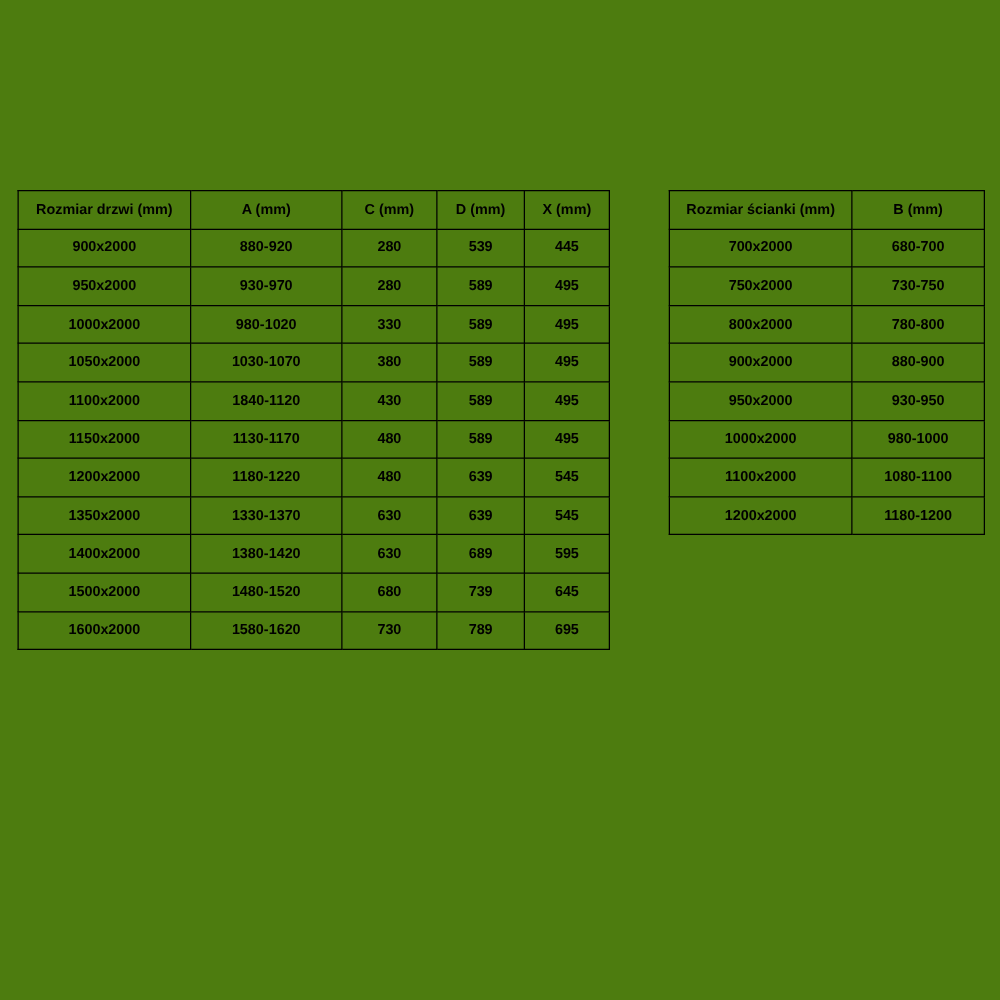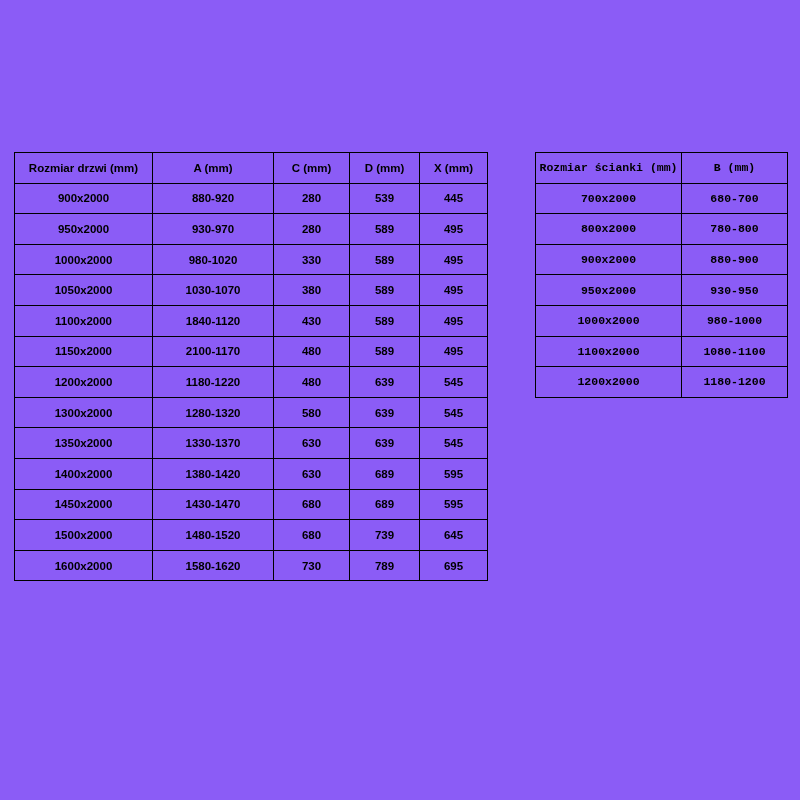--- a/index.html
+++ b/index.html
@@ -7,21 +7,21 @@
     padding: 0;
     width: 800px;
     height: 800px;
     background: #ffffff;
     font-family: "Liberation Sans", sans-serif;
   }
   .page {
     position: relative;
     width: 800px;
     height: 800px;
-    background: #8b5cf6;
+    background: #4d7c0f;
   }
   table {
     border-collapse: collapse;
     table-layout: fixed;
   }
   table td, table th {
     border: 1px solid #000000;
     text-align: center;
     vertical-align: middle;
     color: #000000;
@@ -43,21 +43,20 @@
   #doors-table col.c2 { width: 76px; }
   #doors-table col.c3 { width: 70px; }
   #doors-table col.c4 { width: 68px; }
 
   
   #wall-table {
     position: absolute;
     left: 535px;
     top: 152px;
     width: 252px;
-    font-family: Liberation Mono, monospace;
   }
   #wall-table tr { height: 30.6px; }
   #wall-table col.w0 { width: 146px; }
   #wall-table col.w1 { width: 106px; }
 
   .hdr { font-weight: bold; }
 </style>
 </head>
 <body>
 
@@ -111,57 +110,43 @@
       </tr>
       <tr>
         <td>1100x2000</td>
         <td>1840-1120</td>
         <td>430</td>
         <td>589</td>
         <td>495</td>
       </tr>
       <tr>
         <td>1150x2000</td>
-        <td>2100-1170</td>
+        <td>1130-1170</td>
         <td>480</td>
         <td>589</td>
         <td>495</td>
       </tr>
       <tr>
         <td>1200x2000</td>
         <td>1180-1220</td>
         <td>480</td>
         <td>639</td>
         <td>545</td>
       </tr>
       <tr>
-        <td>1300x2000</td>
-        <td>1280-1320</td>
-        <td>580</td>
-        <td>639</td>
-        <td>545</td>
-      </tr>
-      <tr>
         <td>1350x2000</td>
         <td>1330-1370</td>
         <td>630</td>
         <td>639</td>
         <td>545</td>
       </tr>
       <tr>
         <td>1400x2000</td>
         <td>1380-1420</td>
         <td>630</td>
-        <td>689</td>
-        <td>595</td>
-      </tr>
-      <tr>
-        <td>1450x2000</td>
-        <td>1430-1470</td>
-        <td>680</td>
         <td>689</td>
         <td>595</td>
       </tr>
       <tr>
         <td>1500x2000</td>
         <td>1480-1520</td>
         <td>680</td>
         <td>739</td>
         <td>645</td>
       </tr>
@@ -185,20 +170,24 @@
         <th class="hdr">Rozmiar ścianki (mm)</th>
         <th class="hdr">B (mm)</th>
       </tr>
     </thead>
     <tbody>
       <tr>
         <td>700x2000</td>
         <td>680-700</td>
       </tr>
       <tr>
+        <td>750x2000</td>
+        <td>730-750</td>
+      </tr>
+      <tr>
         <td>800x2000</td>
         <td>780-800</td>
       </tr>
       <tr>
         <td>900x2000</td>
         <td>880-900</td>
       </tr>
       <tr>
         <td>950x2000</td>
         <td>930-950</td>

